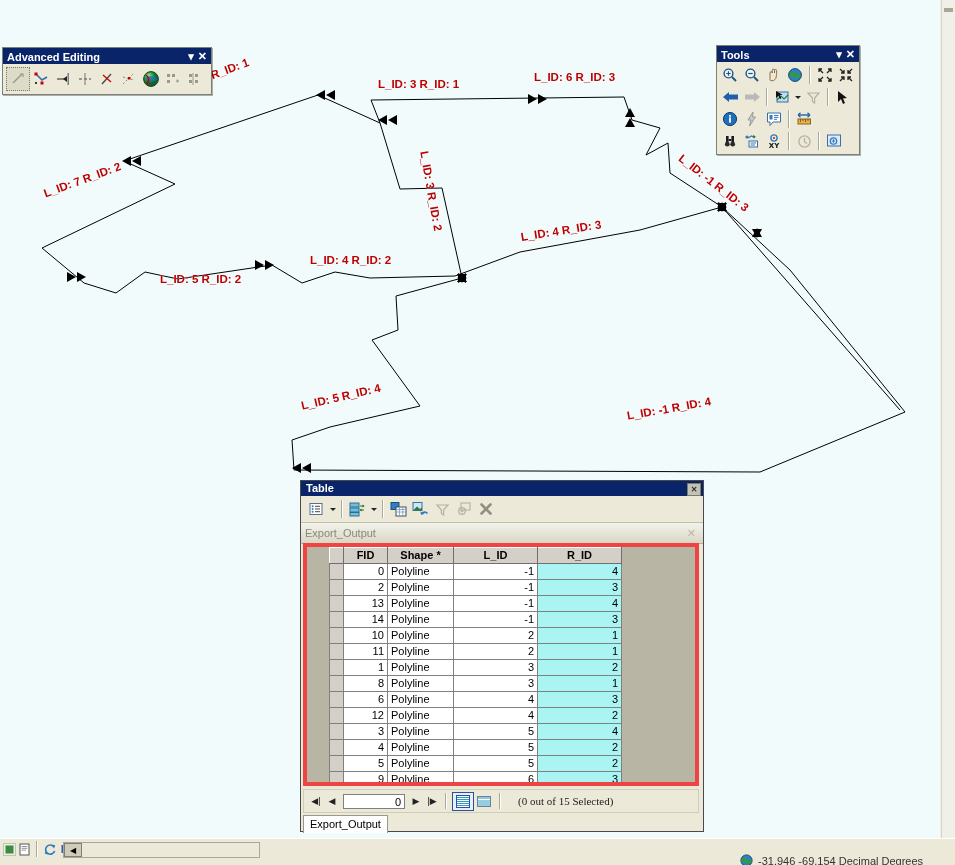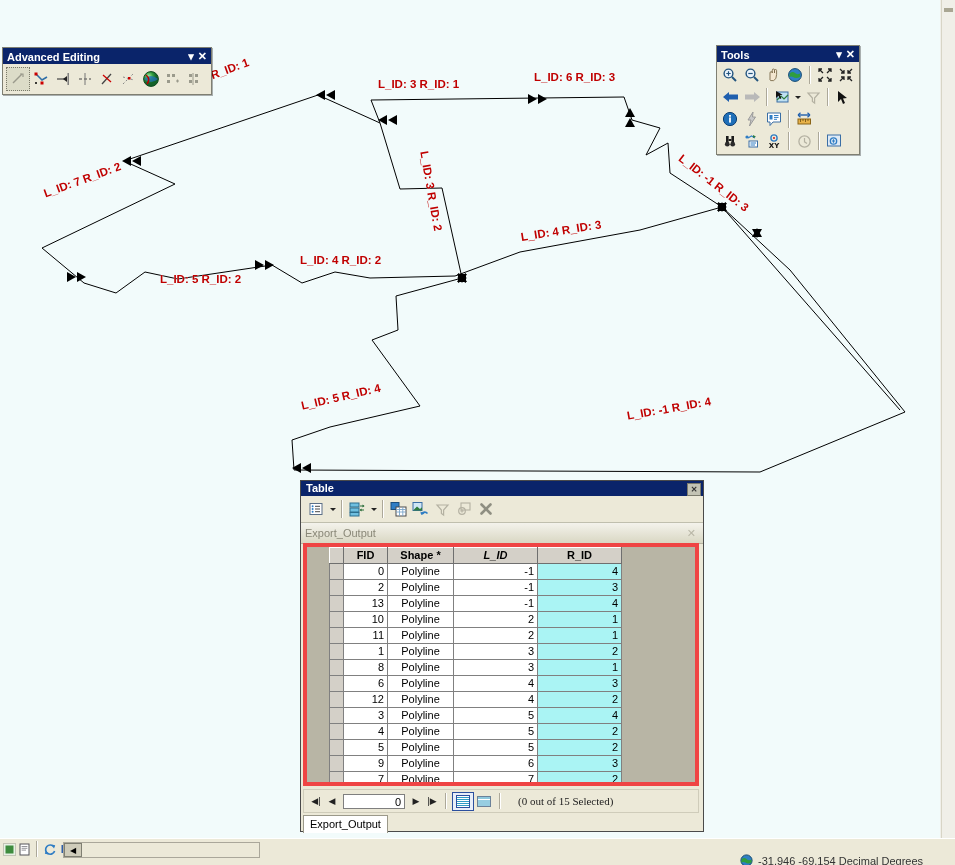--- a/index.html
+++ b/index.html
@@ -97,24 +97,24 @@
   table.grid th{
     background:#d4d0c8;font-weight:bold;text-align:center;
     border-top:1px solid #fff;border-left:1px solid #fff;
     border-right:1px solid #6f6f6f;border-bottom:1px solid #6f6f6f;
   }
   th.col-sel{width:14px;padding:0;}
   th.col-fid{width:44px;}
   th.col-shape{width:66px;}
   th.col-lid{width:84px;}
   th.col-rid{width:84px;}
-  th.selected-col{border:1px dotted #333;background:#d4d0c8;font-style:italic;}
+  th.selected-col{border:1px dotted #333;background:#d4d0c8;}
   td.cell-sel{background:#d4d0c8;border-right:1px solid #808080;padding:0;}
   td.cell-fid{text-align:right;background:#fff;}
-  td.cell-shape{text-align:center;background:#fff;}
+  td.cell-shape{text-align:left;background:#fff;}
   td.cell-lid{text-align:right;background:#fff;}
   td.cell-rid{text-align:right;background:#aaf4f4;}
 
   #table-status{
     position:absolute;left:2px;top:308px;width:396px;height:24px;
     background:#ece9d8;border:1px solid #cfccba;box-sizing:border-box;
     display:flex;align-items:center;padding:0 4px;
   }
   .navbtn{width:16px;height:16px;display:flex;align-items:center;justify-content:center;
           color:#222;font-size:9px;}
@@ -238,21 +238,21 @@
       </g>
   </svg>
   <div id="map-labels">
       <div class="maplabel" style="left: 170px; top: 84px; transform: rotate(-20deg); transform-origin: left top;">L_ID: 2 R_ID: 1</div>
       <div class="maplabel" style="left: 42px; top: 188px; transform: rotate(-20deg); transform-origin: left top;">L_ID: 7 R_ID: 2</div>
       <div class="maplabel" style="left: 378px; top: 78px; transform: rotate(0deg); transform-origin: left top;">L_ID: 3 R_ID: 1</div>
       <div class="maplabel" style="left: 534px; top: 71px; transform: rotate(0deg); transform-origin: left top;">L_ID: 6 R_ID: 3</div>
       <div class="maplabel" style="left: 430px; top: 150px; transform: rotate(80deg); transform-origin: left top;">L_ID: 3 R_ID: 2</div>
       <div class="maplabel" style="left: 684px; top: 152px; transform: rotate(38deg); transform-origin: left top;">L_ID: -1 R_ID: 3</div>
       <div class="maplabel" style="left: 160px; top: 249px; transform: rotate(0deg); transform-origin: left top; margin-top: 24px;">L_ID: 5 R_ID: 2</div>
-      <div class="maplabel" style="left: 300px; top: 254px; transform: rotate(0deg); transform-origin: left top;">L_ID: 4 R_ID: 2</div>
+      <div class="maplabel" style="left: 310px; top: 254px; transform: rotate(0deg); transform-origin: left top;">L_ID: 4 R_ID: 2</div>
       <div class="maplabel" style="left: 520px; top: 231px; transform: rotate(-9deg); transform-origin: left top;">L_ID: 4 R_ID: 3</div>
       <div class="maplabel" style="left: 300px; top: 400px; transform: rotate(-13deg); transform-origin: left top;">L_ID: 5 R_ID: 4</div>
       <div class="maplabel" style="left: 626px; top: 410px; transform: rotate(-10deg); transform-origin: left top;">L_ID: -1 R_ID: 4</div>
     </div>
 </div>
 
 <div id="map-vscroll">
   <div id="map-vthumb"></div>
 </div>
 
@@ -613,20 +613,27 @@
           </tr>
           <tr>
             <td class="cell-sel"></td>
             <td class="cell-fid">13</td>
             <td class="cell-shape">Polyline</td>
             <td class="cell-lid">-1</td>
             <td class="cell-rid">4</td>
           </tr>
           <tr>
             <td class="cell-sel"></td>
+            <td class="cell-fid">14</td>
+            <td class="cell-shape">Polyline</td>
+            <td class="cell-lid">-1</td>
+            <td class="cell-rid">3</td>
+          </tr>
+          <tr>
+            <td class="cell-sel"></td>
             <td class="cell-fid">10</td>
             <td class="cell-shape">Polyline</td>
             <td class="cell-lid">2</td>
             <td class="cell-rid">1</td>
           </tr>
           <tr>
             <td class="cell-sel"></td>
             <td class="cell-fid">11</td>
             <td class="cell-shape">Polyline</td>
             <td class="cell-lid">2</td>

